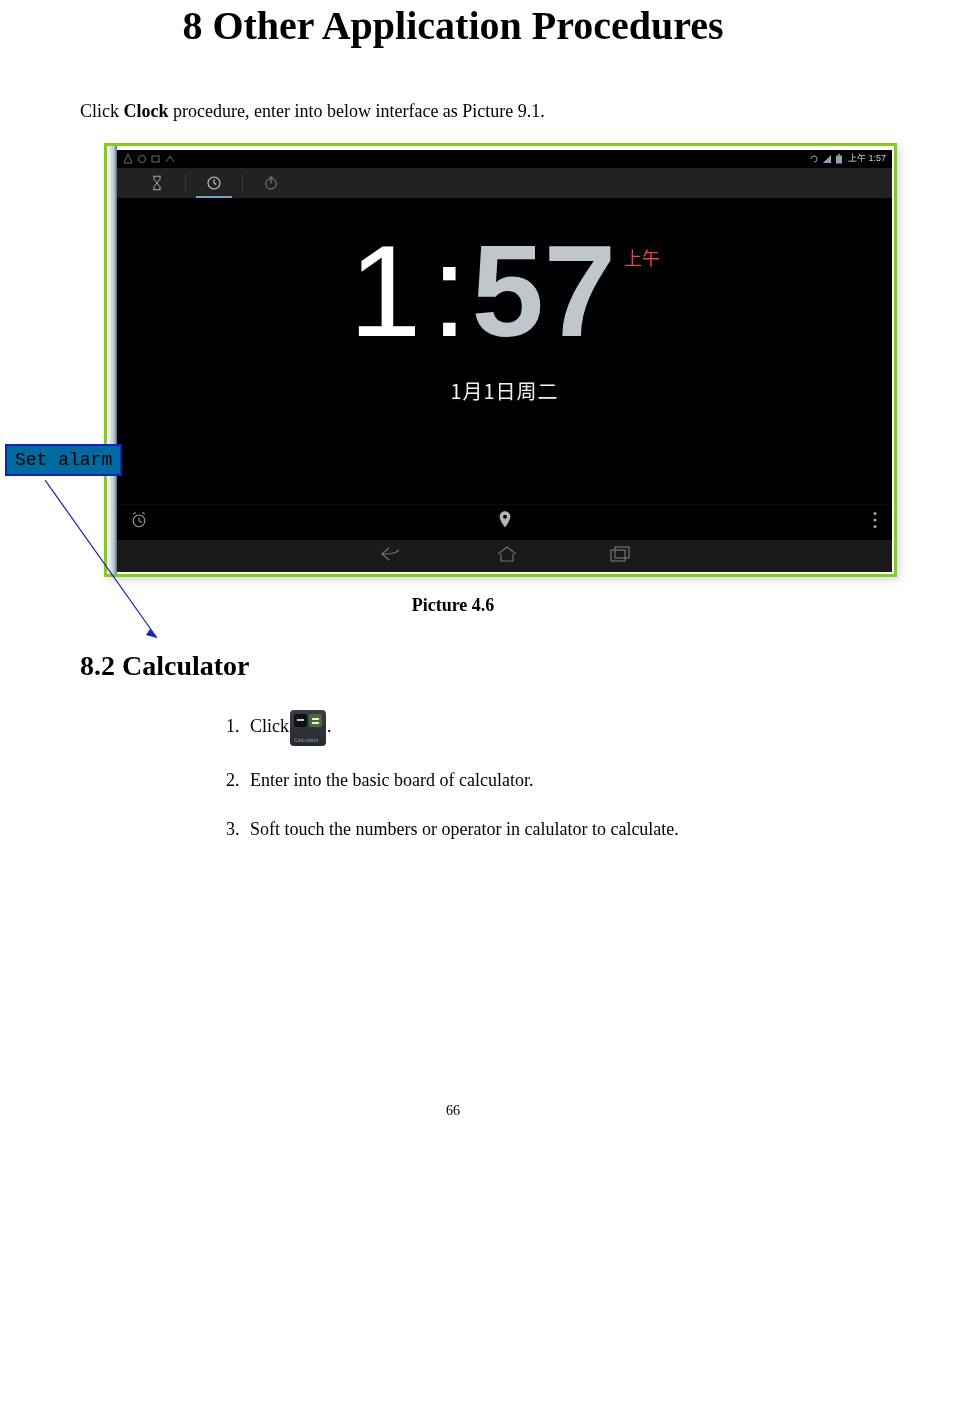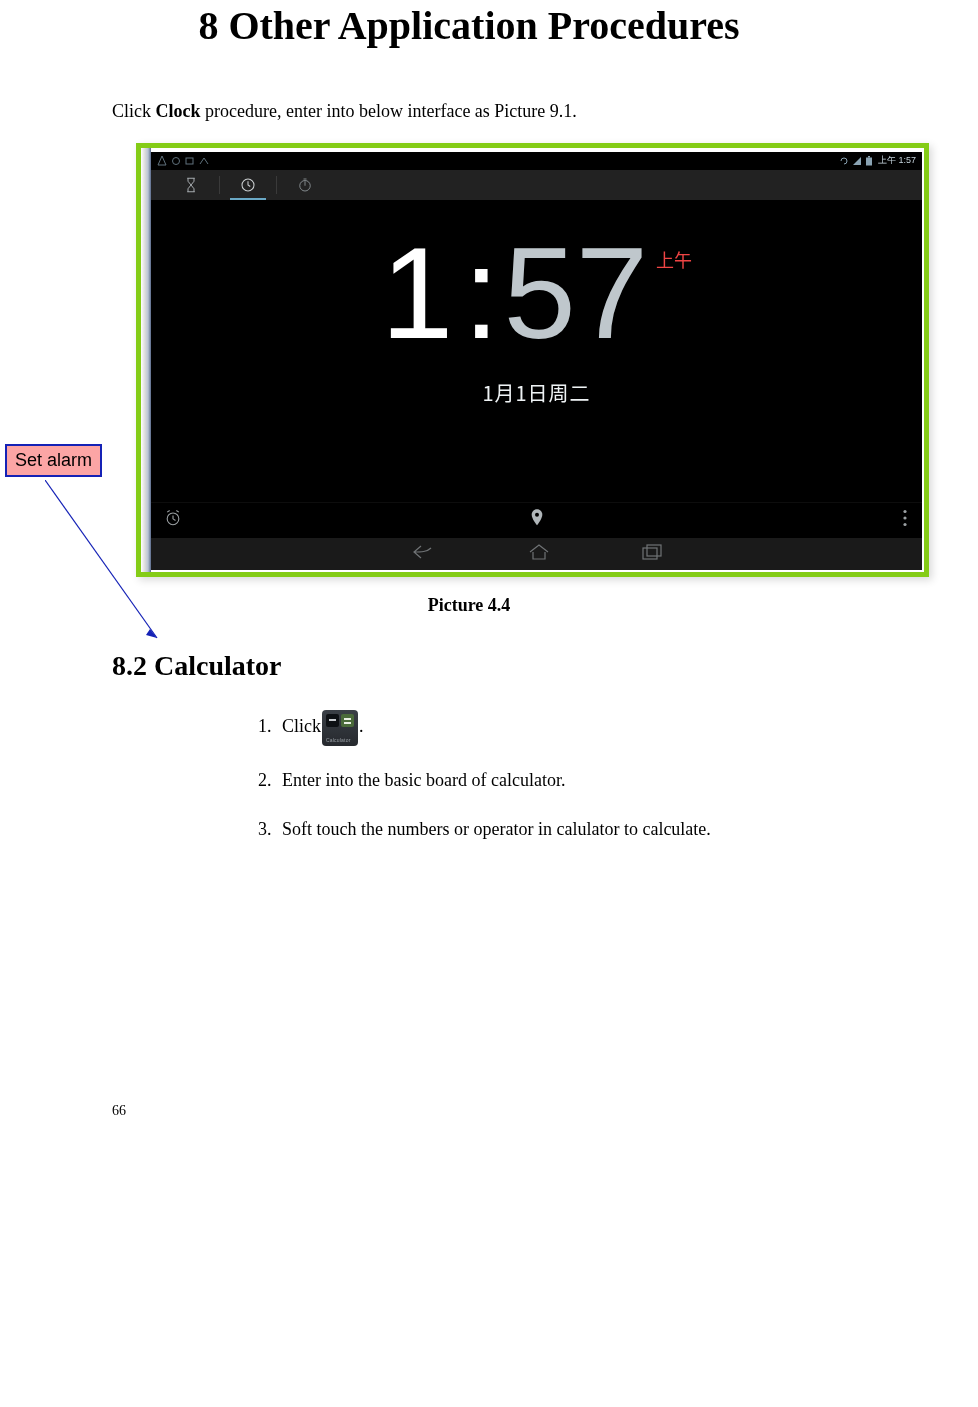--- a/index.html
+++ b/index.html
@@ -6,21 +6,21 @@
   body {
     margin: 0;
     padding: 0;
     background: #fff;
     font-family: "Times New Roman", Times, serif;
     color: #000;
     width: 978px;
   }
   .page {
     width: 906px;
-    padding: 0 80px 40px 112px;
+    padding: 0 80px 40px 80px;
     position: relative;
   }
   .chapter-title {
     font-size: 40px;
     font-weight: bold;
     text-align: center;
     margin: 0 0 44px 0;
     padding-top: 2px;
   }
   .section-title {
@@ -40,42 +40,42 @@
     text-align: center;
     margin: 18px 0 34px 0;
   }
 
   
   .callout-label {
     position: absolute;
     left: 5px;
     top: 444px;
     border: 2px solid #1522b6;
-    background: #fca5a5;
+    background: #0369a1;
     font-size: 18px;
     padding: 4px 8px;
-    font-family: Liberation Sans, sans-serif;
+    font-family: Liberation Mono, monospace;
     z-index: 50;
   }
   .callout-line {
     position: absolute;
     left: 45px;
     top: 480px;
     width: 130px;
     height: 170px;
     pointer-events: none;
     z-index: 49;
   }
 
   
   .figure {
     width: 793px;
     height: 434px;
     margin: 12px 0 0 24px;
-    border: 5px solid #84cc16;
+    border: 3px solid #84cc16;
     background: #fff;
     position: relative;
     box-shadow: 3px 3px 8px rgba(0,0,0,0.15);
   }
   .figure-inner {
     position: absolute;
     left: 10px; top: 4px; right: 2px; bottom: 2px;
     background: #000;
     overflow: hidden;
   }
@@ -155,21 +155,21 @@
   }
   .clock-colon {
     font-size: 130px;
     line-height: 1;
     font-weight: 300;
     margin: 0 4px;
   }
   .clock-min {
     font-size: 130px;
     line-height: 1;
-    font-weight: 400;
+    font-weight: 700;
     color: #bfc7cc;
   }
   .clock-ampm {
     font-size: 18px;
     color: #ef4444;
     margin-left: 8px;
     margin-top: 18px;
     font-family: "SimSun","Noto Sans CJK SC",sans-serif;
   }
   .clock-date {
@@ -285,21 +285,21 @@
   }
   .calc-eq2 {
     position:absolute;
     right:7px; top:12px;
     width:7px; height:2px;
     background:#e9efe4;
     z-index:2;
   }
 
   .page-number {
-    text-align: left;
+    text-align: center;
     font-size: 14px;
     margin-top: 260px;
     padding-bottom: 20px;
   }
 </style>
 </head>
 <body>
 
 <div class="page">
 
@@ -433,21 +433,21 @@
           <svg width="22" height="18" viewBox="0 0 22 18">
               <rect x="2" y="5" width="14" height="11" stroke="#b6bcc0" stroke-width="1.2" fill="none"></rect>
               <rect x="6" y="2" width="14" height="11" stroke="#b6bcc0" stroke-width="1.2" fill="none"></rect>
             </svg>
         </span>
       </div>
 
     </div>
   </div>
 
-  <div class="caption">Picture 4.4</div>
+  <div class="caption">Picture 4.6</div>
 
   <h2 class="section-title">8.2 Calculator</h2>
 
   <ol class="num-list">
     <li>
       <span class="li-content">
         <span>Click</span><span class="calc-icon">
           <span class="calc-minus"></span><span class="calc-eq1"></span><span class="calc-eq2"></span>
           <span class="calc-icon-inner">Calculator</span>
         </span><span>.</span>

